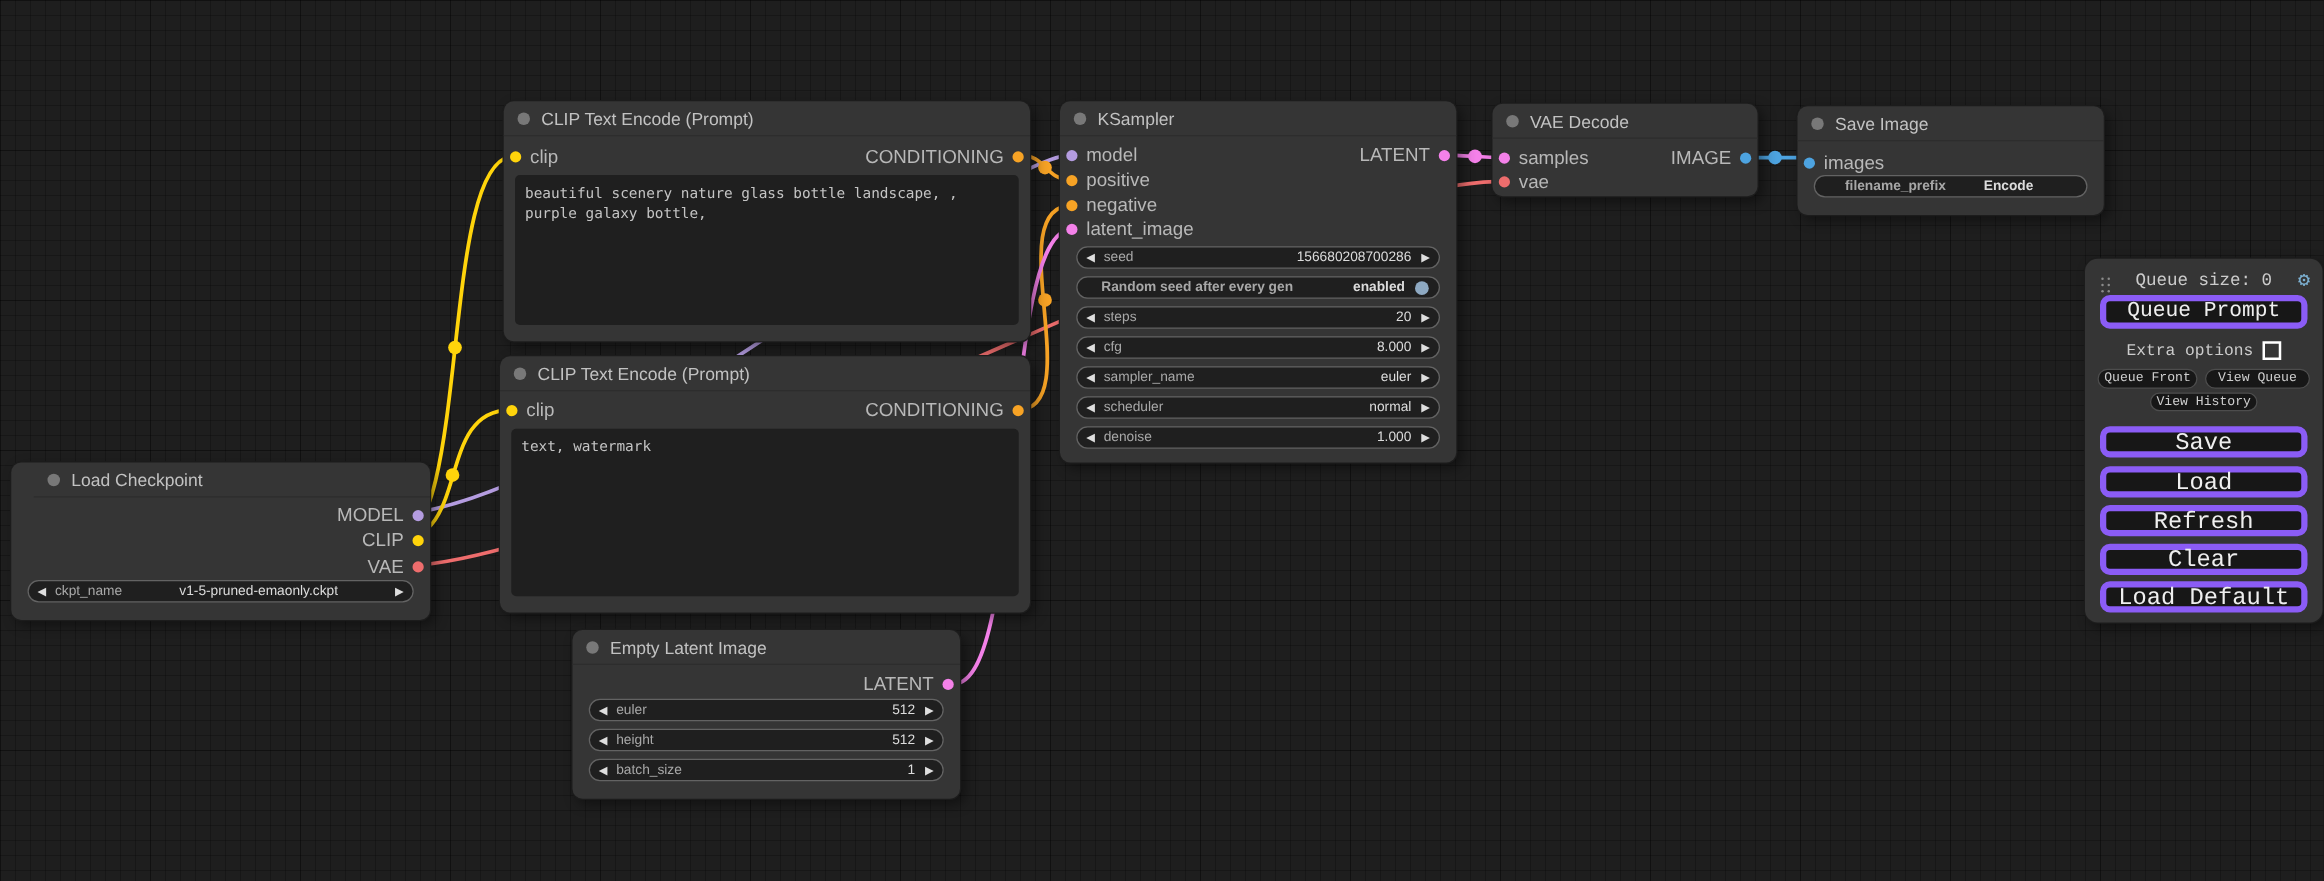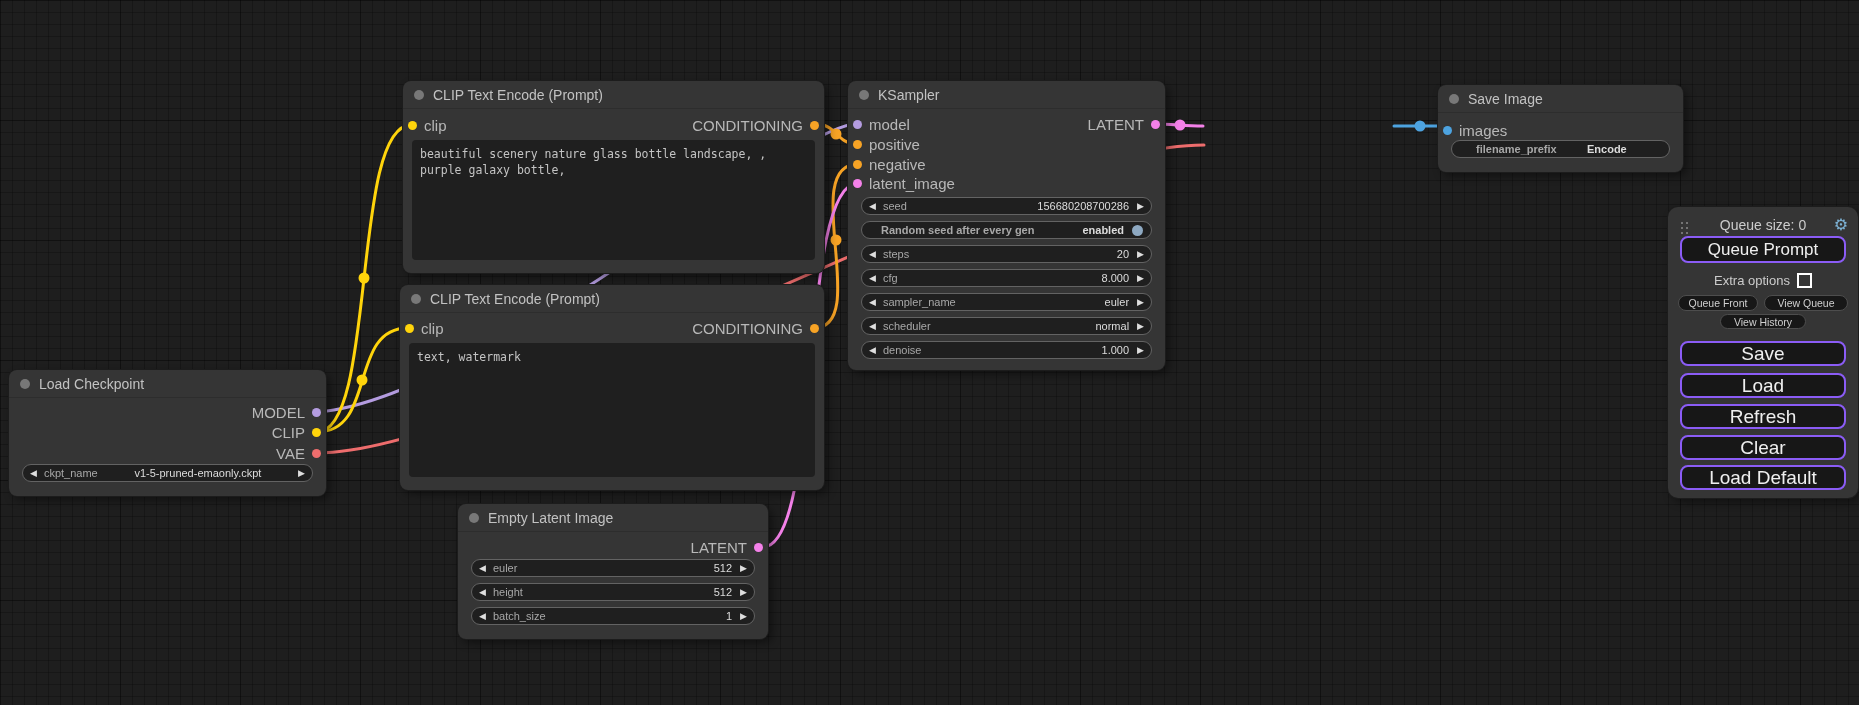--- a/index.html
+++ b/index.html
@@ -40,21 +40,21 @@
     border-radius:4px;padding:6px 8px;font-family:"DejaVu Sans Mono",monospace;
     font-size:11.5px;line-height:1.4;color:#c4c4c4;white-space:pre-wrap;box-sizing:border-box;}
   
   #queue-panel{position:absolute;z-index:3;background:#353535;border-radius:10px;
     box-shadow:0 0 0 1px #1c1c1c,4px 4px 10px rgba(0,0,0,.45);}
   .qp-header{position:absolute;top:8px;left:0;right:0;height:20px;display:flex;
     align-items:center;justify-content:center;color:#cccccc;font-size:14px;}
   .drag-dots{position:absolute;left:13px;top:15px;width:2px;height:2px;background:#8a8a8a;
     border-radius:50%;box-shadow:5px 0 0 #8a8a8a,0 5px 0 #8a8a8a,5px 5px 0 #8a8a8a,0 10px 0 #8a8a8a,5px 10px 0 #8a8a8a;}
   .gear{position:absolute;right:10px;top:10px;font-size:16px;line-height:1;cursor:pointer;}
-  .qp-btn{position:absolute;left:12px;right:12px;background:#171717;border:2px solid #8b5cf6;
+  .qp-btn{position:absolute;left:12px;right:12px;background:#171717;border:5px solid #8b5cf6;
     border-radius:8px;color:#efefef;display:flex;align-items:center;justify-content:center;
     cursor:pointer;box-sizing:border-box;}
   .qp-btn.big{height:25px;font-size:19px;}
   .qp-btn.prompt{top:29px;height:27px;font-size:17px;}
   .extra-row{position:absolute;top:66px;left:0;right:0;display:flex;align-items:center;
     justify-content:center;gap:7px;color:#cccccc;font-size:13px;}
   .checkbox{width:11px;height:11px;border:2px solid #ffffff;background:transparent;cursor:pointer;}
   .pill{position:absolute;background:#171717;border:1px solid #4d4d4d;border-radius:9px;
     color:#cfcfcf;font-size:10.5px;display:flex;align-items:center;justify-content:center;
     height:16px;cursor:pointer;box-sizing:border-box;}
@@ -75,21 +75,21 @@
     <path d="M1153,124 C1173,124 1183,126 1203,126" style="stroke: rgb(244, 129, 233);"></path>
     <path d="M1394,126 C1412,126 1428,126 1446,126" style="stroke: rgb(77, 163, 224);"></path>
     <circle cx="364" cy="278" r="5.5" style="fill: rgb(255, 212, 11);"></circle>
     <circle cx="362" cy="380" r="5.5" style="fill: rgb(255, 212, 11);"></circle>
     <circle cx="836" cy="134" r="5.5" style="fill: rgb(247, 163, 37);"></circle>
     <circle cx="836" cy="240" r="5.5" style="fill: rgb(247, 163, 37);"></circle>
     <circle cx="1180" cy="125" r="5.5" style="fill: rgb(244, 129, 233);"></circle>
     <circle cx="1420" cy="126" r="5.5" style="fill: rgb(77, 163, 224);"></circle>
   </svg>
 
-  <div class="node" style="left:9px;top:370px;width:317px;height:126px;">
+  <div class="node" style="left:9px;top:370px;width:317px;height:126px;padding-left:18px;">
     <div class="node-title">
       <span class="title-dot" style="background-color: rgb(120, 120, 120);"></span>
       <span>Load Checkpoint</span>
     </div>
     <div class="slot out" style="top:33px">
       <span class="slot-dot" style="background-color: rgb(180, 156, 224);"></span>
       <span>MODEL</span>
     </div>
     <div class="slot out" style="top:53px">
       <span class="slot-dot" style="background-color: rgb(255, 212, 11);"></span>
@@ -200,20 +200,38 @@
       <span class="arrow">▶</span>
     </div>
     <div class="widget" style="top:260px">
       <span class="arrow">◀</span>
       <span class="wlabel">denoise</span>
       <span class="wvalue">1.000</span>
       <span class="arrow">▶</span>
     </div>
   </div>
 
+  <div class="node" style="left:1194px;top:83px;width:212px;height:74px;">
+    <div class="node-title">
+      <span class="title-dot" style="background-color: rgb(120, 120, 120);"></span>
+      <span>VAE Decode</span>
+    </div>
+    <div class="slot in" style="top:34px">
+      <span class="slot-dot" style="background-color: rgb(244, 129, 233);"></span>
+      <span>samples</span>
+    </div>
+    <div class="slot in" style="top:53px">
+      <span class="slot-dot" style="background-color: rgb(238, 109, 109);"></span>
+      <span>vae</span>
+    </div>
+    <div class="slot out" style="top:34px">
+      <span class="slot-dot" style="background-color: rgb(77, 163, 224);"></span>
+      <span>IMAGE</span>
+    </div>
+  </div>
 
   <div class="node" style="left:1438px;top:85px;width:245px;height:87px;">
     <div class="node-title">
       <span class="title-dot" style="background-color: rgb(120, 120, 120);"></span>
       <span>Save Image</span>
     </div>
     <div class="slot in" style="top:36px">
       <span class="slot-dot" style="background-color: rgb(77, 163, 224);"></span>
       <span>images</span>
     </div>
@@ -245,21 +263,21 @@
       <span class="arrow">▶</span>
     </div>
     <div class="widget" style="top:103px">
       <span class="arrow">◀</span>
       <span class="wlabel">batch_size</span>
       <span class="wvalue">1</span>
       <span class="arrow">▶</span>
     </div>
   </div>
 
-  <div id="queue-panel" style="left:1668px;top:207px;width:190px;height:291px;">
+  <div id="queue-panel" style="left:1668px;top:207px;width:190px;height:291px;font-family:Liberation Mono, monospace;">
     <span class="drag-dots"></span>
     <div class="qp-header">Queue size: 0</div>
     <span class="gear" style="color: rgb(125, 178, 212);">⚙</span>
     <div class="qp-btn prompt">Queue Prompt</div>
     <div class="extra-row">
       <span>Extra options</span>
       <span class="checkbox"></span>
     </div>
     <div class="pill" style="top:88px;left:10px;width:80px;">Queue Front</div>
     <div class="pill" style="top:88px;right:10px;width:84px;">View Queue</div>

